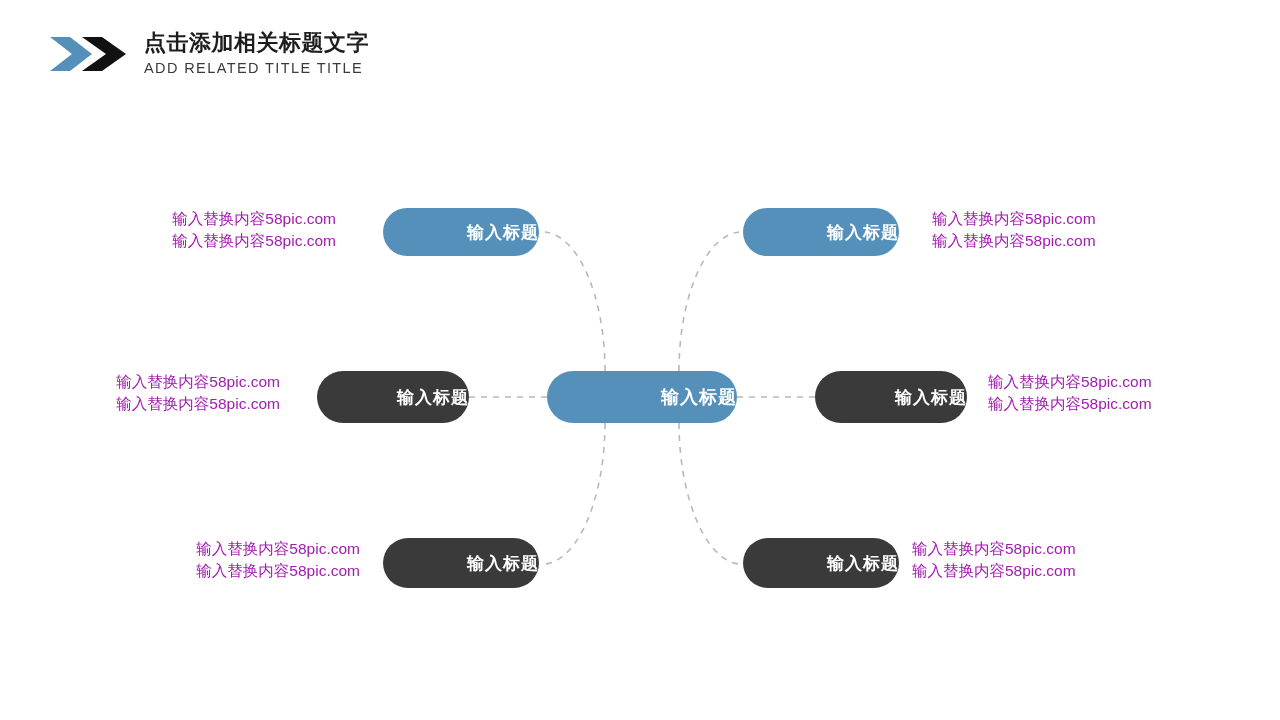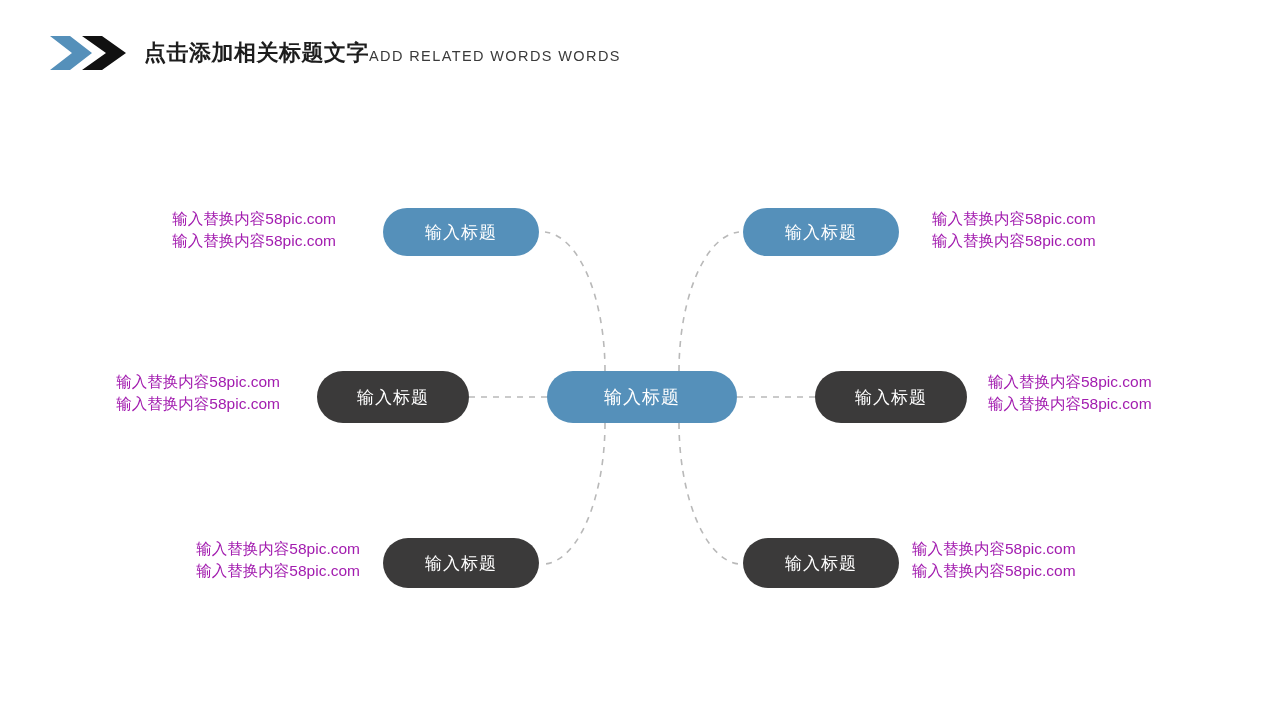--- a/index.html
+++ b/index.html
@@ -26,21 +26,21 @@
     gap: 14px;
   }
   .logo-mark {
     width: 82px;
     height: 42px;
     display: block;
     flex: 0 0 auto;
   }
   .title-block {
     display: flex;
-    flex-direction: row;
+    flex-direction: column;
     justify-content: center;
     line-height: 1;
   }
   .title-cn {
     font-size: 22px;
     font-weight: 700;
     color: #1d1d1d;
     letter-spacing: 0.5px;
     white-space: nowrap;
   }
@@ -67,25 +67,25 @@
     top: 0;
     width: 1280px;
     height: 720px;
     pointer-events: none;
   }
 
   .node {
     position: absolute;
     display: flex;
     align-items: center;
-    justify-content: center;
+    justify-content: flex-end;
     border-radius: 999px;
     color: #ffffff;
     font-size: 17px;
-    font-weight: 400;
+    font-weight: 700;
     letter-spacing: 1px;
     white-space: nowrap;
     box-sizing: border-box;
   }
   .node.blue  { background: #5590ba; }
   .node.dark  { background: #3b3a3a; }
 
   .node.center {
     left: 547px;
     top: 371px;
@@ -122,21 +122,21 @@
 </head>
 <body>
 
 <div class="header">
   <svg class="logo-mark" viewBox="0 0 82 42">
     <polygon points="2,4 22,4 44,21 22,38 2,38 24,21" fill="#5590ba"></polygon>
     <polygon points="34,4 54,4 78,21 54,38 34,38 58,21" fill="#111111"></polygon>
   </svg>
   <div class="title-block">
     <div class="title-cn">点击添加相关标题文字</div>
-    <div class="title-en">ADD RELATED WORDS WORDS</div>
+    <div class="title-en">ADD RELATED TITLE TITLE</div>
   </div>
 </div>
 
 <div class="diagram">
 
   <svg class="connectors" viewBox="0 0 1280 720">
     <g fill="none" stroke="#b9b9b9" stroke-width="1.6" stroke-dasharray="6 6" stroke-linecap="butt">
 
       <path d="M 605,371 C 605,300 580,236 545,232"></path>
 

